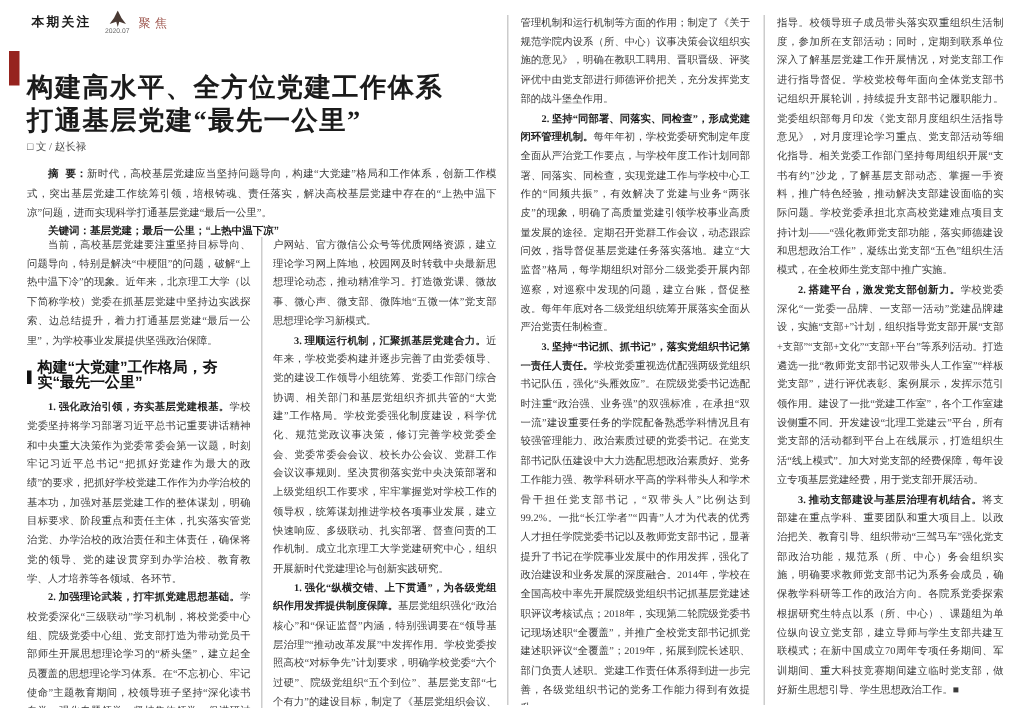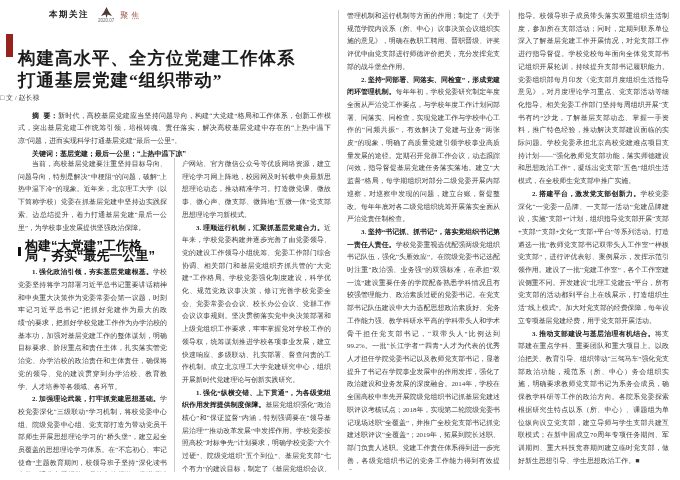--- a/index.html
+++ b/index.html
@@ -1,30 +1,30 @@
 <!DOCTYPE html>
 <html><head>
 <meta charset="utf-8">
 <style>
   html,body{margin:0;padding:0;background:#e8e8e8;}
   .page{position:relative;width:680px;height:480px;background:#ffffff;overflow:hidden;
         font-family:"Liberation Serif",serif;color:#3b3b3b;}
   
-  .masthead{position:absolute;left:21px;top:7px;display:flex;align-items:flex-start;margin-left:28px;}
+  .masthead{position:absolute;left:21px;top:7px;display:flex;align-items:flex-start;}
   .m-label{font-family:"Liberation Sans",sans-serif;font-weight:bold;font-size:8.5px;
            letter-spacing:1.5px;color:#1c1c1c;padding-top:2px;}
   .m-emblem{display:flex;flex-direction:column;align-items:center;margin:0 6px 0 9px;}
   .m-date{font-size:4.5px;color:#666;line-height:5px;font-family:"Liberation Sans",sans-serif;}
   .m-focus{font-family:Liberation Serif, serif;font-size:8px;letter-spacing:3px;
            color:#9c534b;padding-top:3px;}
   .corner-red{position:absolute;left:6px;top:34px;width:7px;height:23px;background:#96231e;}
   
   .title{position:absolute;left:18px;top:48px;font-family:Liberation Serif, serif;
          font-weight:bold;font-size:17.5px;line-height:21.5px;letter-spacing:1px;color:#1b1b1b;}
-  .byline{position:absolute;left:0;top:93px;font-size:7px;color:#4a4a4a;}
+  .byline{position:absolute;left:18px;top:93px;font-size:7px;color:#4a4a4a;}
   .abstract{position:absolute;left:18px;top:110px;width:313px;font-size:7px;
             line-height:12.3px;text-align:justify;color:#3a3a3a;}
   .abstract p{margin:0;text-indent:14px;}
   .ab-label{font-weight:bold;color:#222;font-family:Liberation Mono, monospace;}
   .keywords{font-family:"Liberation Sans",sans-serif;font-weight:bold;color:#1f1f1f;
             margin-top:1px !important;}
   
   .cols-left{position:absolute;left:18px;top:158px;width:313px;height:314px;display:flex;}
   .colL{width:149px;height:100%;overflow:hidden;}
   .vdiv-in{width:1px;background:#cccccc;margin:0 7px;}
@@ -32,21 +32,21 @@
   .col3{left:347px;width:153px;}
   .col4{left:518px;width:151px;}
   .vline{position:absolute;top:10px;width:1px;height:460px;background:#cccccc;}
   .vl-a{left:338px;} .vl-b{left:509px;}
   
   .col p{margin:0;font-size:6.9px;line-height:12.7px;text-align:justify;color:#3b3b3b;}
   .para{text-indent:14px;}
   .cont{text-indent:0;}
   .lead{font-weight:bold;color:#1f1f1f;}
   .sec{display:flex;align-items:center;margin:7px 0 5px 0;font-family:"Liberation Sans",sans-serif;
-       font-weight:bold;font-size:13px;color:#141414;line-height:10px;}
+       font-weight:bold;font-size:10px;color:#141414;line-height:10px;}
   .sec .bar{width:3px;height:9px;background:#111;margin-right:4px;flex:none;}
 </style>
 </head>
 <body>
 
 <div class="page">
 
   <div class="masthead">
     <span class="m-label">本期关注</span>
     <span class="m-emblem">
@@ -55,21 +55,21 @@
       </svg>
       <span class="m-date">2020.07</span>
     </span>
     <span class="m-focus">聚焦</span>
   </div>
 
   <div class="corner-red"></div>
 
   <div class="title">
     <div>构建高水平、全方位党建工作体系</div>
-    <div>打通基层党建“组织带动”</div>
+    <div>打通基层党建“最先一公里”</div>
   </div>
   <div class="byline">□ 文 / 赵长禄</div>
 
   <div class="abstract">
     <p><span class="ab-label">摘 要：</span><span>新时代，高校基层党建应当坚持问题导向，构建“大党建”格局和工作体系，创新工作模式，突出基层党建工作统筹引领，培根铸魂、责任落实，解决高校基层党建中存在的“上热中温下凉”问题，进而实现科学打通基层党建“最后一公里”。</span></p>
     <p class="keywords"><span>关键词：</span><span>基层党建；最后一公里；“上热中温下凉”</span></p>
   </div>
 
   <div class="cols-left">
     <div class="colL col">

